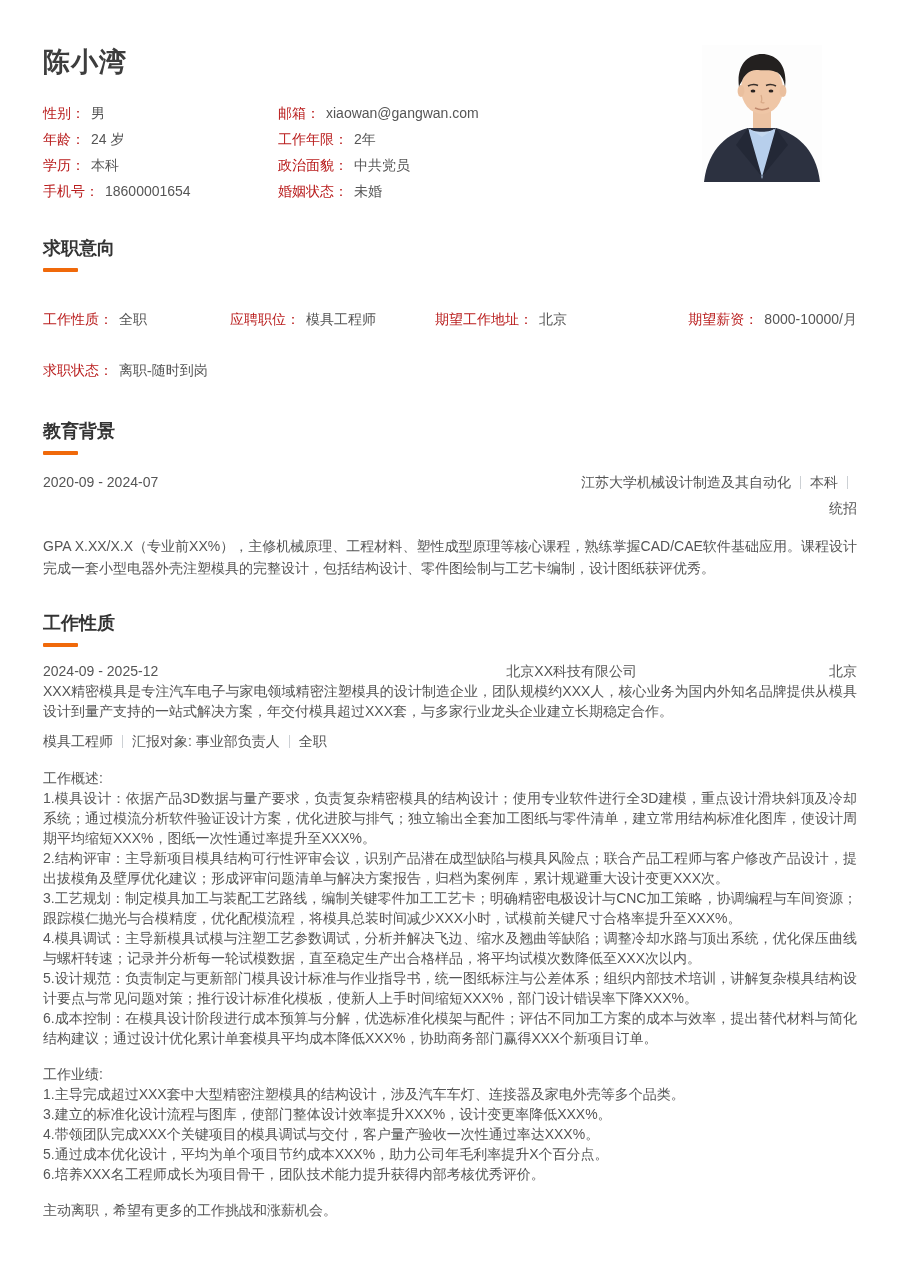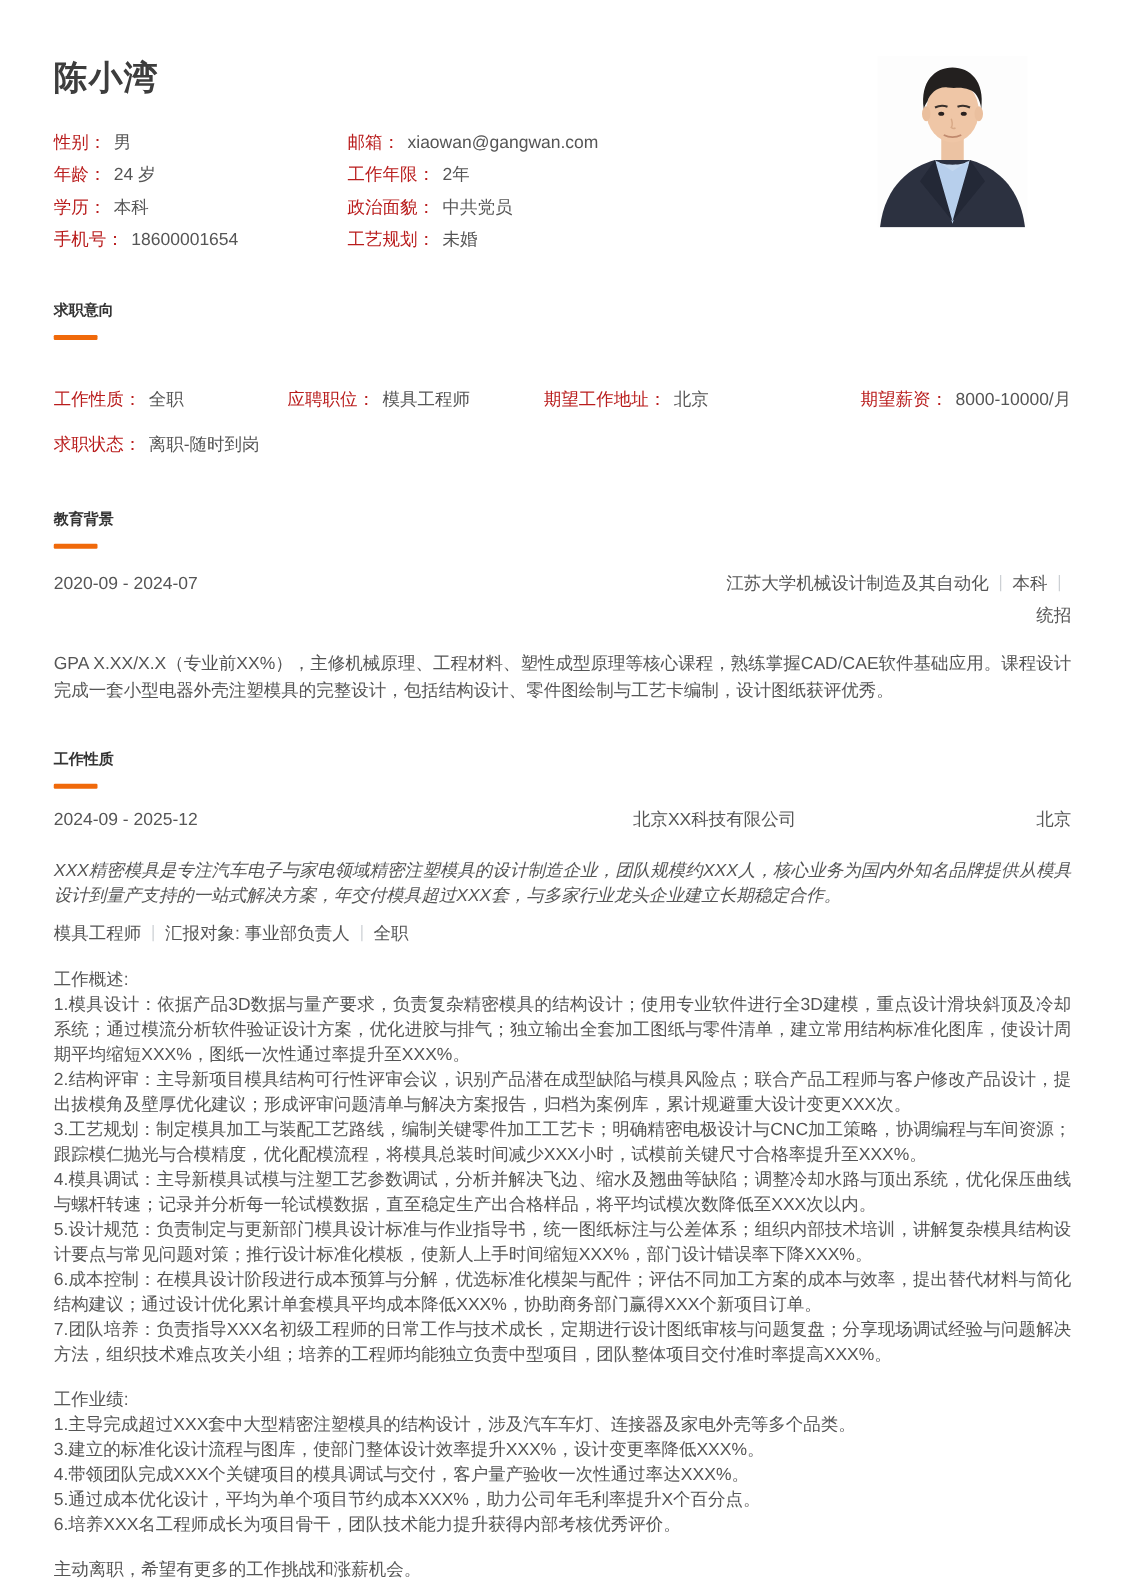--- a/index.html
+++ b/index.html
@@ -20,45 +20,45 @@
   .pair .lbl { color: #b91c1c; }
   .pair .val { margin-left: 6px; color: #555; }
 
   .photo {
     position: absolute; left: 702px; top: 45px; width: 120px; height: 137px;
     background: #fdfdfd; overflow: hidden;
   }
   .photo svg { display: block; }
 
   
-  .section-title { font-size: 12px; font-weight: bold; color: #333; line-height: 24px; }
+  .section-title { font-size: 18px; font-weight: bold; color: #333; line-height: 24px; }
   .bar { width: 35px; height: 4px; background: #f0690a; margin-top: 8px; border-radius: 1px; }
 
   .sec-intent { margin-top: 36px; }
   .intent-grid {
     margin-top: 39px; display: grid; grid-template-columns: 187px 205px 205px 1fr;
     line-height: 16px;
   }
   .intent-grid .right { text-align: right; }
-  .intent-row2 { margin-top: 20px; line-height: 16px; }
+  .intent-row2 { margin-top: 36px; line-height: 16px; font-family: Liberation Serif, serif; }
 
   .sec-edu { margin-top: 40px; }
   .head-row { margin-top: 14px; display: flex; align-items: flex-start; line-height: 26px; }
   .head-row .left { width: 220px; }
   .head-row .center { flex: 1; text-align: right; }
   .head-row .right { width: 220px; text-align: right; }
   .sep {
     display: inline-block; width: 1px; height: 13px; background: #ccd0d4;
     margin: 0 9px; vertical-align: -2px;
   }
   .para { margin-top: 14px; line-height: 22px; text-align: justify; }
 
   .sec-work { margin-top: 32px; }
   .work-head { line-height: 16px; margin-top: 16px; }
-  .work-intro { margin-top: 23px; line-height: 20px; text-align: justify; font-style: italic; }
+  .work-intro { margin-top: 2px; line-height: 20px; text-align: justify; }
   .position-line { margin-top: 12px; line-height: 16px; }
   .block { margin-top: 19px; }
   .line { line-height: 20px; text-align: justify; }
   .gap { height: 16px; }
 </style>
 </head>
 <body>
 
 <div class="page">
 
@@ -110,21 +110,21 @@
     <div class="pair">
       <span class="lbl">学历：</span><span class="val">本科</span>
     </div>
     <div class="pair">
       <span class="lbl">政治面貌：</span><span class="val">中共党员</span>
     </div>
     <div class="pair">
       <span class="lbl">手机号：</span><span class="val">18600001654</span>
     </div>
     <div class="pair">
-      <span class="lbl">工艺规划：</span><span class="val">未婚</span>
+      <span class="lbl">婚姻状态：</span><span class="val">未婚</span>
     </div>
   </div>
 
   <div class="sec-intent">
     <div class="section-title">求职意向</div>
     <div class="bar" style="background: rgb(240, 105, 10);"></div>
     <div class="intent-grid">
       <div class="pair">
         <span class="lbl">工作性质：</span><span class="val">全职</span>
       </div>
@@ -170,21 +170,20 @@
     </div>
 
     <div class="block">
       <div class="line">工作概述:</div>
       <div class="line">1.模具设计：依据产品3D数据与量产要求，负责复杂精密模具的结构设计；使用专业软件进行全3D建模，重点设计滑块斜顶及冷却系统；通过模流分析软件验证设计方案，优化进胶与排气；独立输出全套加工图纸与零件清单，建立常用结构标准化图库，使设计周期平均缩短XXX%，图纸一次性通过率提升至XXX%。</div>
       <div class="line">2.结构评审：主导新项目模具结构可行性评审会议，识别产品潜在成型缺陷与模具风险点；联合产品工程师与客户修改产品设计，提出拔模角及壁厚优化建议；形成评审问题清单与解决方案报告，归档为案例库，累计规避重大设计变更XXX次。</div>
       <div class="line">3.工艺规划：制定模具加工与装配工艺路线，编制关键零件加工工艺卡；明确精密电极设计与CNC加工策略，协调编程与车间资源；跟踪模仁抛光与合模精度，优化配模流程，将模具总装时间减少XXX小时，试模前关键尺寸合格率提升至XXX%。</div>
       <div class="line">4.模具调试：主导新模具试模与注塑工艺参数调试，分析并解决飞边、缩水及翘曲等缺陷；调整冷却水路与顶出系统，优化保压曲线与螺杆转速；记录并分析每一轮试模数据，直至稳定生产出合格样品，将平均试模次数降低至XXX次以内。</div>
       <div class="line">5.设计规范：负责制定与更新部门模具设计标准与作业指导书，统一图纸标注与公差体系；组织内部技术培训，讲解复杂模具结构设计要点与常见问题对策；推行设计标准化模板，使新人上手时间缩短XXX%，部门设计错误率下降XXX%。</div>
       <div class="line">6.成本控制：在模具设计阶段进行成本预算与分解，优选标准化模架与配件；评估不同加工方案的成本与效率，提出替代材料与简化结构建议；通过设计优化累计单套模具平均成本降低XXX%，协助商务部门赢得XXX个新项目订单。</div>
-      <div class="line">7.团队培养：负责指导XXX名初级工程师的日常工作与技术成长，定期进行设计图纸审核与问题复盘；分享现场调试经验与问题解决方法，组织技术难点攻关小组；培养的工程师均能独立负责中型项目，团队整体项目交付准时率提高XXX%。</div>
     </div>
 
     <div class="gap"></div>
 
     <div>
       <div class="line">工作业绩:</div>
       <div class="line">1.主导完成超过XXX套中大型精密注塑模具的结构设计，涉及汽车车灯、连接器及家电外壳等多个品类。</div>
       <div class="line">3.建立的标准化设计流程与图库，使部门整体设计效率提升XXX%，设计变更率降低XXX%。</div>
       <div class="line">4.带领团队完成XXX个关键项目的模具调试与交付，客户量产验收一次性通过率达XXX%。</div>
       <div class="line">5.通过成本优化设计，平均为单个项目节约成本XXX%，助力公司年毛利率提升X个百分点。</div>

